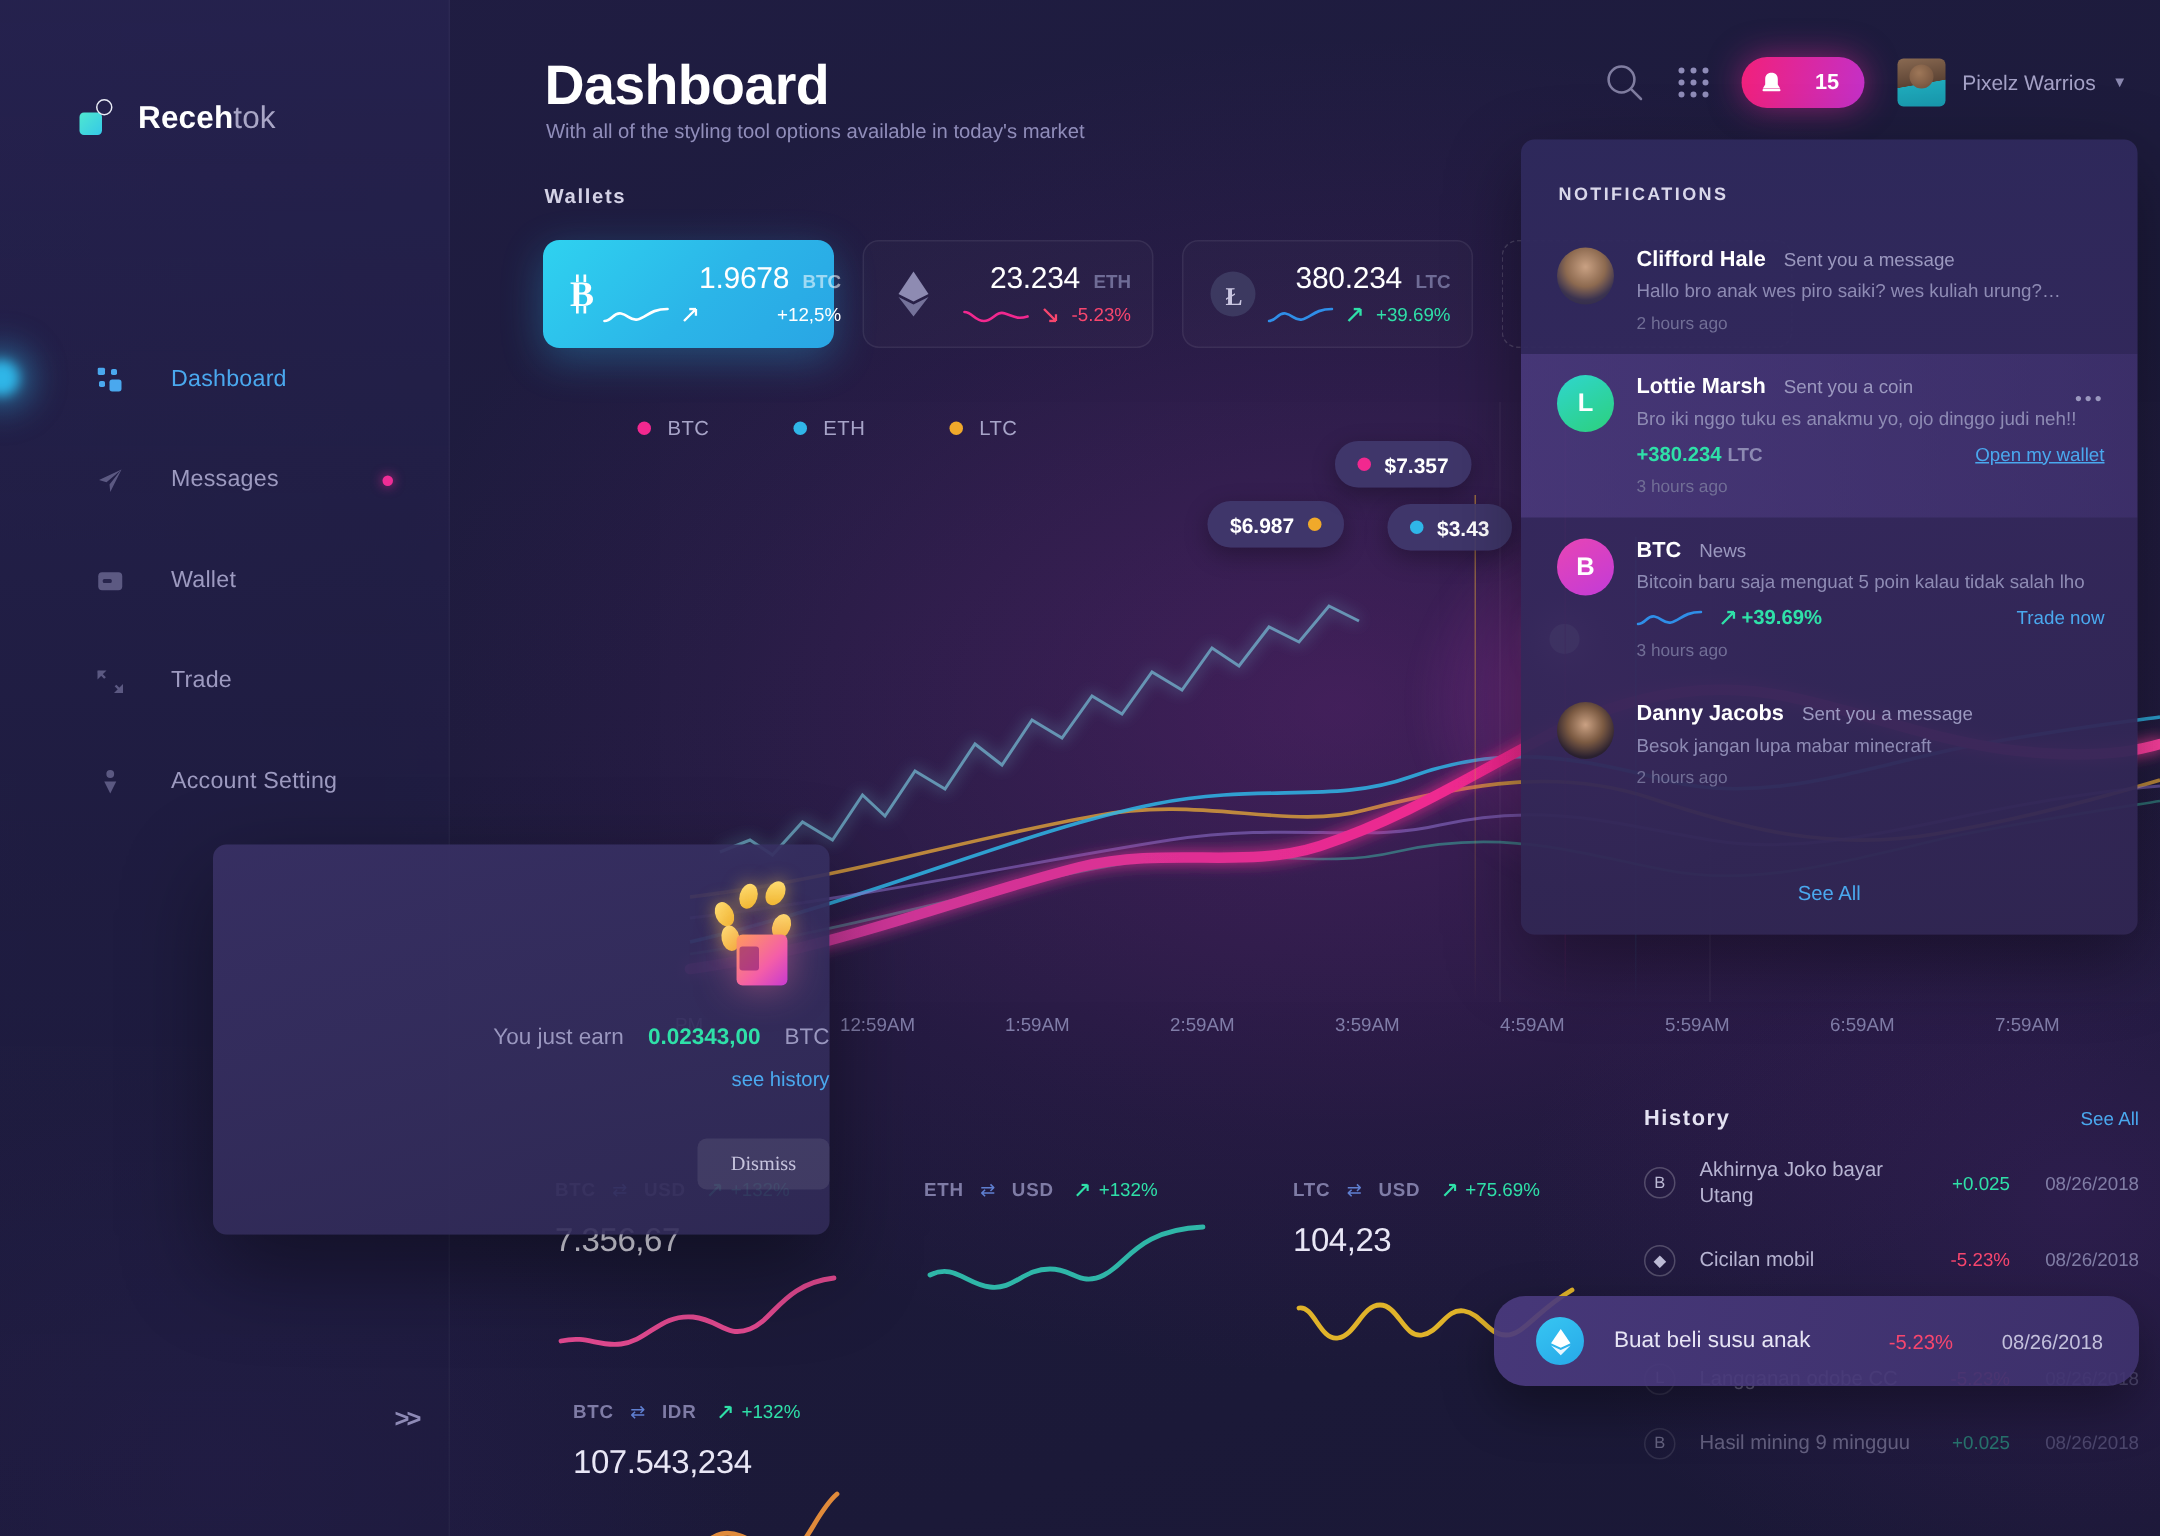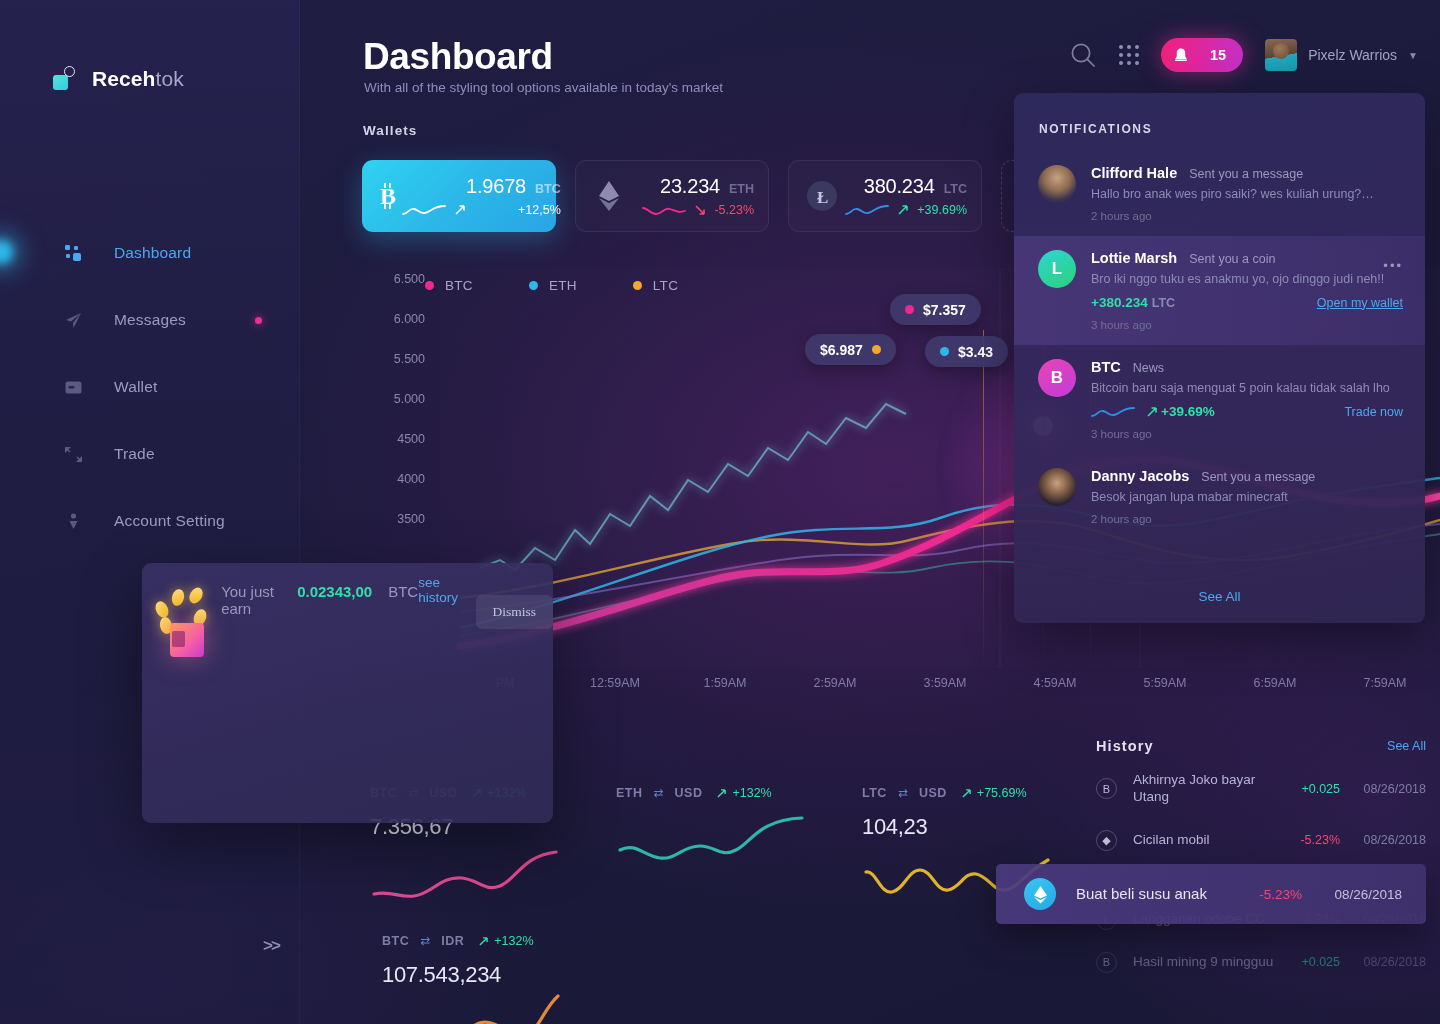--- a/index.html
+++ b/index.html
@@ -116,21 +116,21 @@
 
   
   .chart-wrap { position: absolute; left: 300px; top: 258px; width: 1140px; height: 440px; }
   .legend { position: absolute; left: 125px; top: 20px; display: flex; gap: 56px; }
   .lg { display: flex; align-items: center; gap: 11px; }
   .lg i { width: 9px; height: 9px; border-radius: 50%; display: block; }
   .lg span { font-size: 13.5px; color: #a7a4c8; letter-spacing: .3px; }
   .yaxis { position: absolute; left: 55px; top: 14px; width: 70px; }
   .yaxis div { height: 40px; font-size: 12.5px; color: #8a87b0; text-align: right; }
   .xaxis { position: absolute; left: 150px; top: 418px; width: 990px; display: flex; }
-  .xaxis div { flex: 1; font-size: 12.5px; color: #807da8; text-align: center; }
+  .xaxis div { flex: 1; font-size: 12.5px; color: #807da8; text-align: left; }
 
   .plot { position: absolute; left: 140px; top: 10px; width: 1000px; height: 400px; }
   .glowblob {
     position: absolute; left: 500px; top: 70px; width: 260px; height: 260px; border-radius: 50%;
     background: radial-gradient(circle, rgba(240,70,190,.42) 0%, rgba(190,60,190,.20) 40%, rgba(0,0,0,0) 70%);
     filter: blur(6px);
   }
   .vline { position: absolute; width: 1px; top: 0; bottom: 0; }
 
   .tip {
@@ -197,40 +197,40 @@
     width: 21px; height: 21px; border-radius: 50%; flex: 0 0 21px;
     border: 1px solid rgba(255,255,255,.22); display: flex; align-items: center; justify-content: center;
     font-size: 11px; color: #bdbbd6;
   }
   .hname { margin-left: 16px; font-size: 13.5px; color: #b7b4d2; line-height: 1.25; flex: 1; }
   .hamt { font-size: 12.5px; width: 66px; text-align: right; }
   .hdate { font-size: 12.5px; color: #807da5; width: 86px; text-align: right; }
   .hrow.dim { opacity: .45; }
   .hrow.float {
     position: absolute; left: -100px; top: 126px; width: 430px; height: 60px;
-    margin-top: 0; padding: 0 24px 0 28px; border-radius: 5px;
+    margin-top: 0; padding: 0 24px 0 28px; border-radius: 21px;
     background: linear-gradient(95deg, rgba(74,58,126,0.92) 0%, rgba(64,51,112,0.88) 100%);
     box-shadow: 0 14px 34px rgba(0,0,0,.35);
   }
   .hrow.float .hcoin {
     width: 32px; height: 32px; flex: 0 0 32px; border: none;
     background: linear-gradient(150deg,#37c6f2,#27a8e8);
   }
   .hrow.float .hname { font-size: 15px; color: #e6e4f4; margin-left: 20px; }
   .hrow.float .hamt { font-size: 13.5px; width: 80px; }
   .hrow.float .hdate { font-size: 13.5px; color: #c3c0dc; width: 100px; }
   .up { color: #2fe0a8; } .down { color: #f8466e; }
 
   
   .earn {
     position: absolute; left: 142px; top: 563px; width: 411px; height: 260px;
     border-radius: 9px;
     background: linear-gradient(165deg, rgba(56,48,100,0.93) 0%, rgba(48,42,86,0.92) 100%);
     box-shadow: 0 22px 60px rgba(0,0,0,.40);
-    display: flex; align-items: flex-start;
+    display: flex; flex-direction: column; align-items: flex-end;
   }
   .earn-ico { position: relative; width: 90px; height: 80px; margin-top: 20px; }
   .cube {
     position: absolute; left: 28px; top: 40px; width: 34px; height: 34px;
     background: linear-gradient(135deg,#ff9a5c 0%,#f45ea8 60%,#c73ad0 100%);
     border-radius: 4px; transform: rotate(0deg);
     box-shadow: 0 0 26px rgba(255,120,160,.5);
   }
   .cube::before {
     content:""; position:absolute; left:2px; top:8px; width:13px; height:16px; border-radius:2px;
@@ -449,29 +449,20 @@
       <div class="lg">
           <i style="background:#2fb6e8"></i>
           <span>ETH</span>
         </div>
       <div class="lg">
           <i style="background:#f0a92a"></i>
           <span>LTC</span>
         </div>
     </div>
 
-    <div class="yaxis">
-      <div>6.500</div>
-      <div>6.000</div>
-      <div>5.500</div>
-      <div>5.000</div>
-      <div>4500</div>
-      <div>4000</div>
-      <div>3500</div>
-    </div>
 
     <div class="plot">
       <div class="glowblob"></div>
       <svg width="1000" height="400" viewBox="0 0 1000 400" style="position:absolute;left:0;top:0">
         <defs>
           <linearGradient id="gpink" x1="0" y1="0" x2="1" y2="0">
             <stop offset="0%" stop-color="#c13a9a"></stop>
               <stop offset="55%" stop-color="#f2288f"></stop>
               <stop offset="100%" stop-color="#ff3fa0"></stop>
           </linearGradient>

